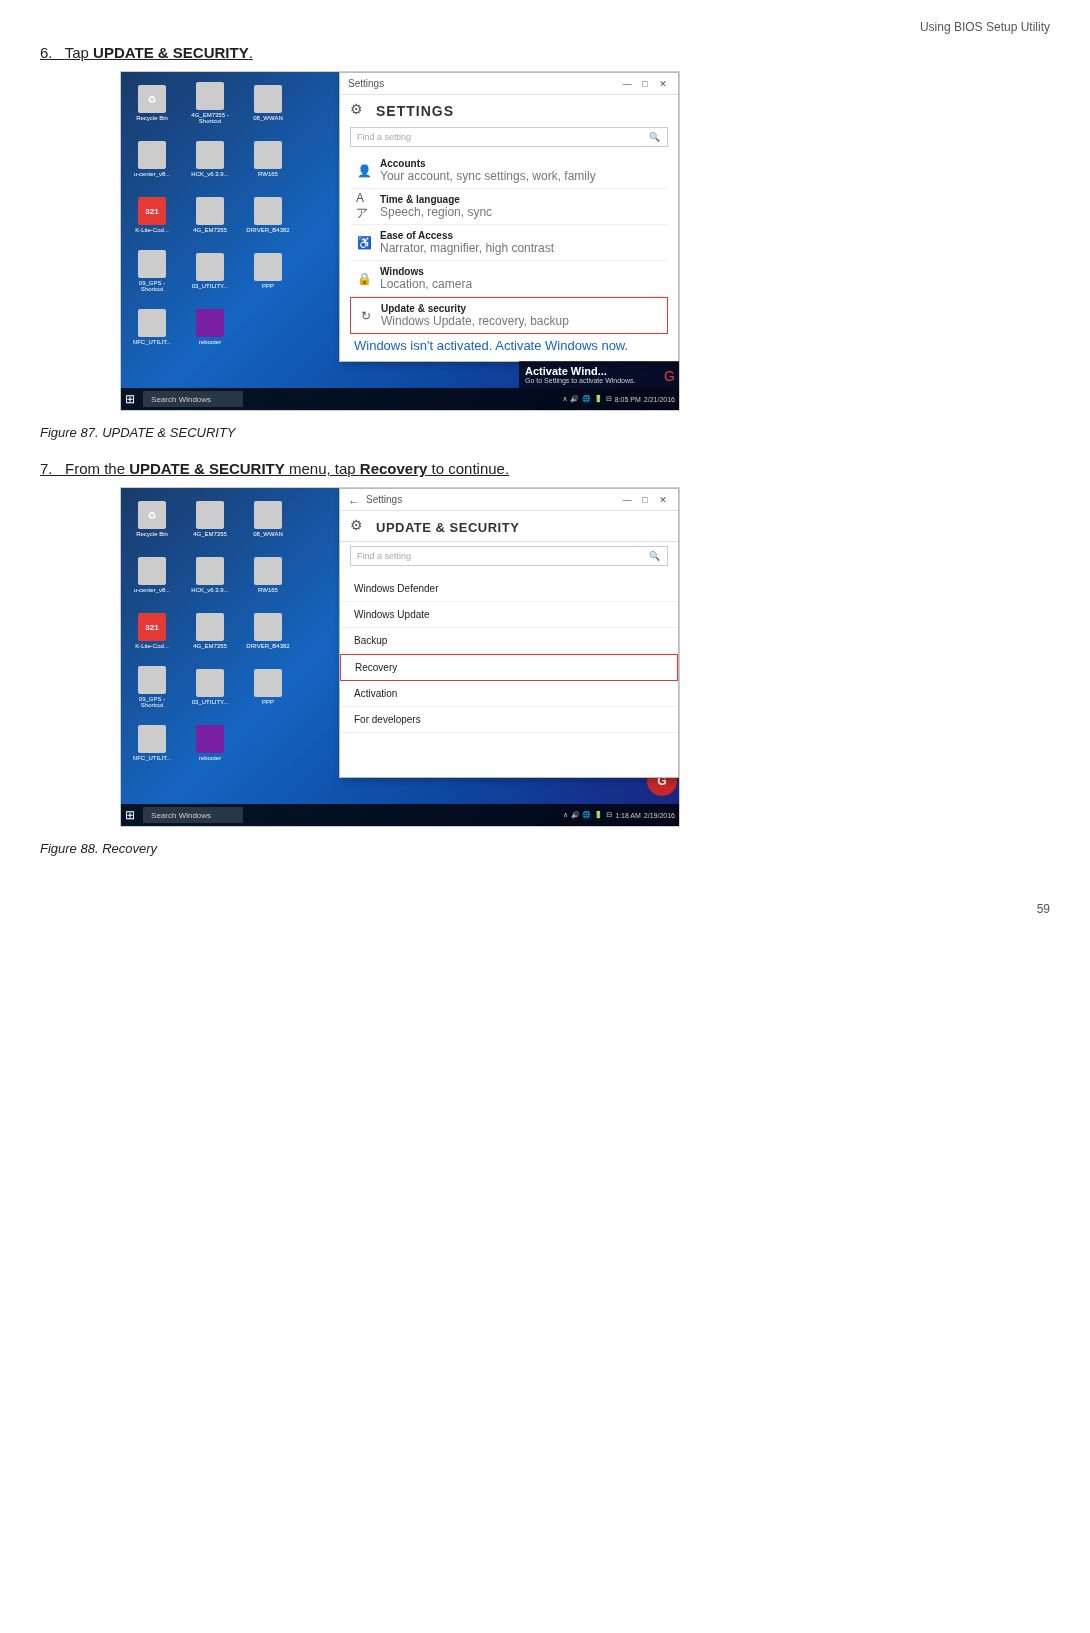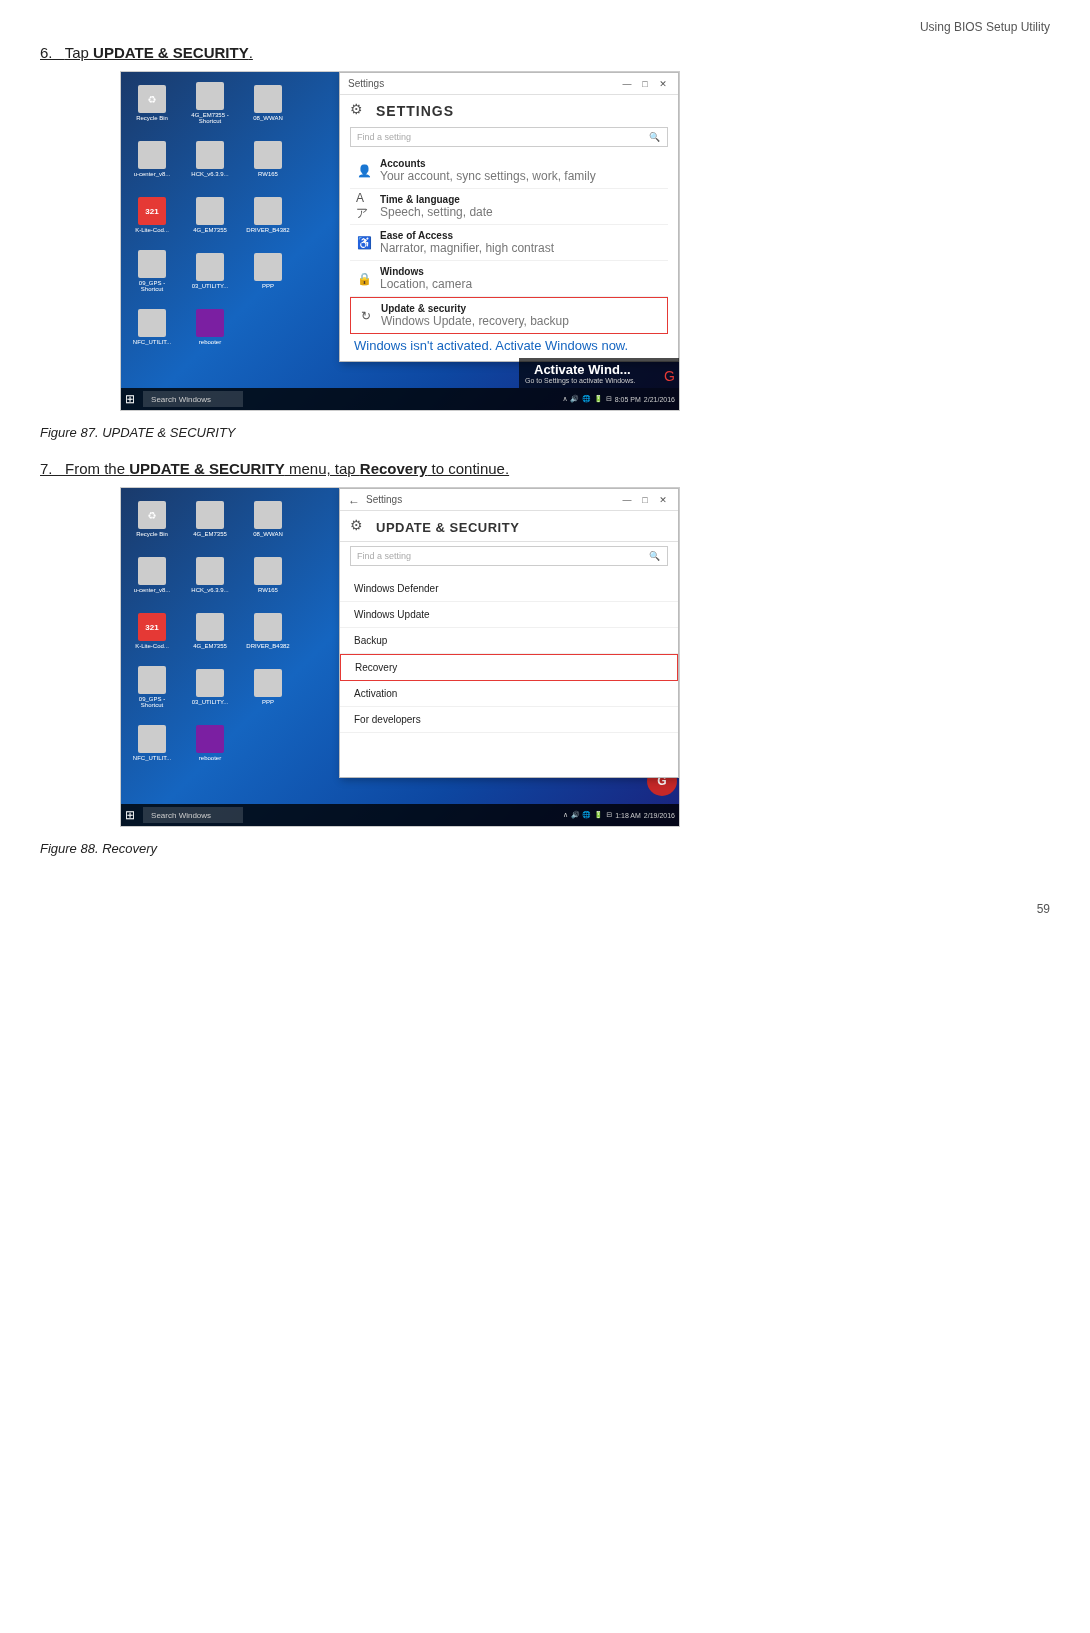--- a/index.html
+++ b/index.html
@@ -363,21 +363,21 @@
                 <div class="item-title">Accounts</div>
                 <div class="item-desc">Your account, sync settings, work, family</div>
               </div>
             </div>
           </div>
           <div class="menu-item">
             <div class="menu-item-row">
               <div class="menu-icon">Aア</div>
               <div>
                 <div class="item-title">Time &amp; language</div>
-                <div class="item-desc">Speech, setting, date</div>
+                <div class="item-desc">Speech, region, sync</div>
               </div>
             </div>
           </div>
           <div class="menu-item">
             <div class="menu-item-row">
               <div class="menu-icon">♿</div>
               <div>
                 <div class="item-title">Ease of Access</div>
                 <div class="item-desc">Narrator, magnifier, high contrast</div>
               </div>
@@ -401,21 +401,21 @@
               </div>
             </div>
           </div>
           <div class="activate-link">
             <span>Windows isn't activated. Activate Windows now.</span>
           </div>
         </div>
       </div>
 
       <div class="activate-overlay">
-        <div style="font-size:13px;font-weight:bold;margin-left:9px;">Activate Wind...</div>
+        <div style="font-size:11px;font-weight:bold;">Activate Wind...</div>
         <div style="font-size:7px;color:#ccc;">Go to Settings to activate Windows.</div>
         <div style="position:absolute;bottom:4px;right:4px;color:#e53935;font-size:14px;">G</div>
       </div>
 
       <div class="taskbar">
         <div class="taskbar-left">
           <span class="win-logo">⊞</span>
           <div class="search-bar">
             <span>Search Windows</span>
           </div>

